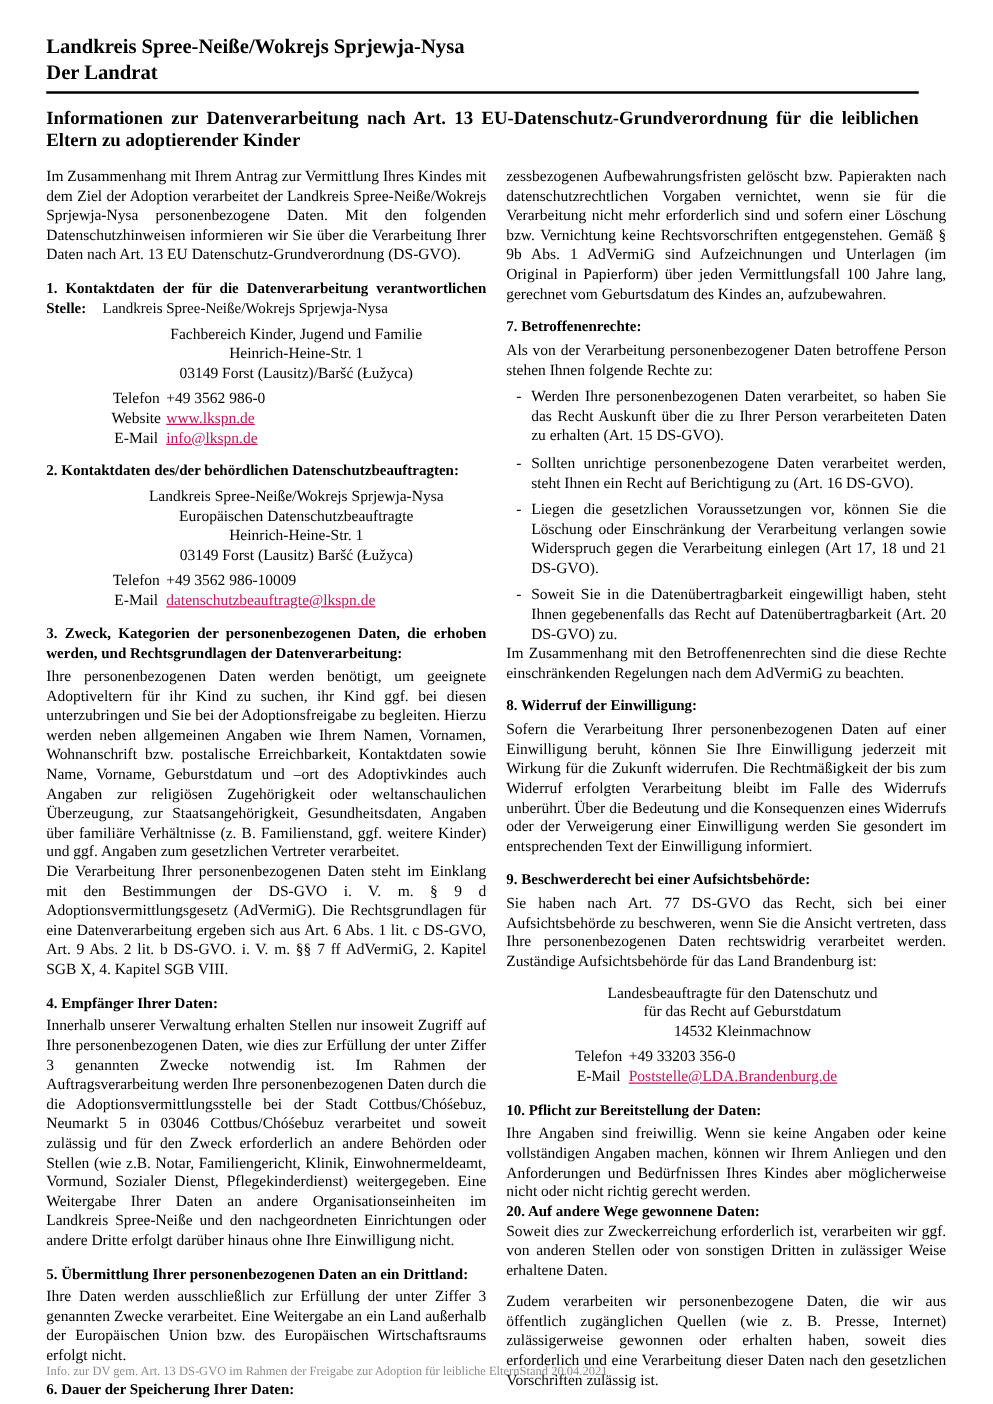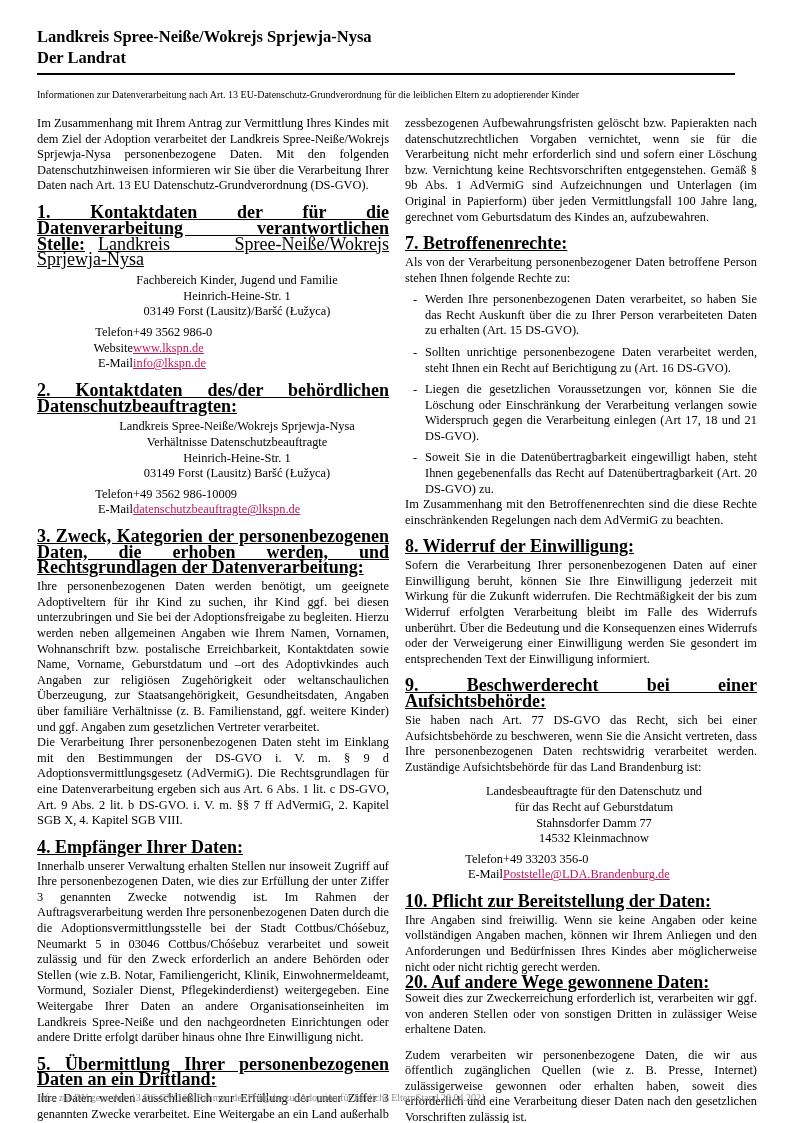--- a/index.html
+++ b/index.html
@@ -25,60 +25,59 @@
     font-weight: bold;
     line-height: 21px;
     margin: 0;
   }
   .header-rule {
     border: none;
     border-top: 2px solid #000;
     margin: 5px 0 0 0;
   }
   .doc-title {
-    font-size: 10px;
-    font-weight: normal;
+    font-size: 15px;
+    font-weight: bold;
     line-height: 18px;
     margin: 11px 0 0 0;
     text-align: justify;
   }
   
   .columns {
     display: flex;
     gap: 16px;
     margin-top: 12px;
   }
   .col {
     width: 352px;
     flex: 0 0 352px;
     font-size: 12.4px;
     line-height: 15.6px;
     text-align: justify;
   }
   p.body-para { margin: 0; }
   p.para-gap { margin-top: 10px; }
   h3.sec-heading {
-    font-size: 18px;
+    font-size: 12px;
     line-height: 15.8px;
     font-weight: bold;
     margin: 11px 0 3px 0;
     text-align: justify;
-    text-decoration: underline;
   }
   h3.sec-heading.tight { margin: 0 0 0 0; }
   .s1-org {
     font-weight: normal;
     margin-left: 13px;
   }
   .address-block {
     margin: 5px 0 0 48px;
     text-align: center;
   }
   .address-block div { white-space: nowrap; }
-  .contact-block { margin: 5px 0 0 48px; text-align: right; }
+  .contact-block { margin: 5px 0 0 48px; text-align: center; }
   .contact-row { display: flex; }
   .contact-label { width: 48px; flex: 0 0 48px; }
   a.doc-link { color: #be185d; text-decoration: underline; cursor: pointer; }
   
   .bullet {
     display: flex;
     margin: 6px 0 0 8px;
   }
   .bullet .marker { flex: 0 0 12px; }
   .bullet .bullet-text { flex: 1; text-align: justify; }
@@ -133,21 +132,21 @@
             <span class="contact-label">E-Mail</span>
             <a class="doc-link">info@lkspn.de</a>
           </div>
         </div>
       </section>
 
       <section>
         <h3 class="sec-heading">2. Kontaktdaten des/der behördlichen Datenschutzbeauftragten:</h3>
         <div class="address-block">
           <div>Landkreis Spree-Neiße/Wokrejs Sprjewja-Nysa</div>
-          <div>Verhältnisse Datenschutzbeauftragte</div>
+          <div>Europäischen Datenschutzbeauftragte</div>
           <div>Heinrich-Heine-Str. 1</div>
           <div>03149 Forst (Lausitz) Baršć (Łužyca)</div>
         </div>
         <div class="contact-block">
           <div class="contact-row">
             <span class="contact-label">Telefon</span>
             <span>+49 3562 986-10009</span>
           </div>
           <div class="contact-row">
             <span class="contact-label">E-Mail</span>
@@ -209,21 +208,20 @@
         <h3 class="sec-heading">8. Widerruf der Einwilligung:</h3>
         <p class="body-para">Sofern die Verarbeitung Ihrer personenbezogenen Daten auf einer Einwilligung beruht, können Sie Ihre Einwilligung jederzeit mit Wirkung für die Zukunft widerrufen. Die Rechtmäßigkeit der bis zum Widerruf erfolgten Verarbeitung bleibt im Falle des Widerrufs unberührt. Über die Bedeutung und die Konsequenzen eines Widerrufs oder der Verweigerung einer Einwilligung werden Sie gesondert im entsprechenden Text der Einwilligung informiert.</p>
       </section>
 
       <section>
         <h3 class="sec-heading">9. Beschwerderecht bei einer Aufsichtsbehörde:</h3>
         <p class="body-para">Sie haben nach Art. 77 DS-GVO das Recht, sich bei einer Aufsichtsbehörde zu beschweren, wenn Sie die Ansicht vertreten, dass Ihre personenbezogenen Daten rechtswidrig verarbeitet werden. Zuständige Aufsichtsbehörde für das Land Brandenburg ist:</p>
         <div class="address-block" style="margin-top:9px; margin-left:26px;">
           <div>Landesbeauftragte für den Datenschutz und</div>
           <div>für das Recht auf Geburstdatum</div>
-          <div>Stahnsdorfer Damm 77</div>
           <div>14532 Kleinmachnow</div>
         </div>
         <div class="contact-block" style="margin-left:50px;">
           <div class="contact-row">
             <span class="contact-label">Telefon</span>
             <span>+49 33203 356-0</span>
           </div>
           <div class="contact-row">
             <span class="contact-label">E-Mail</span>
             <a class="doc-link">Poststelle@LDA.Brandenburg.de</a>

